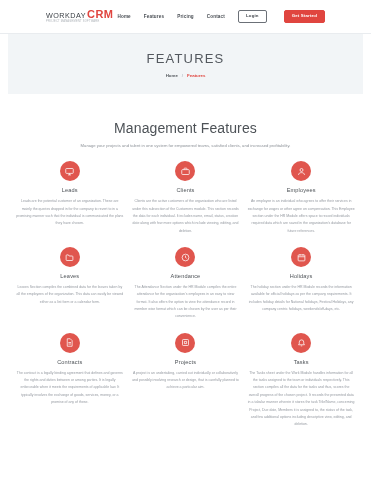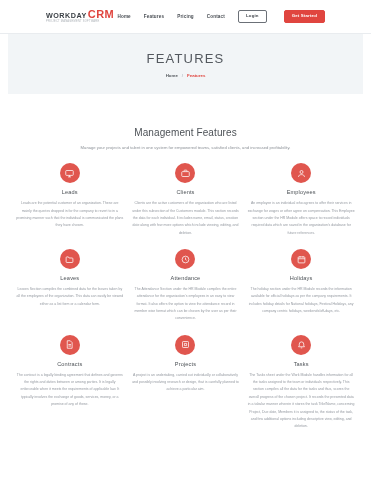--- a/index.html
+++ b/index.html
@@ -39,21 +39,21 @@
     justify-content: center;
     line-height: 1;
     padding-left: 22px;
   }
   .logo-row {
     display: flex;
     align-items: baseline;
   }
   .logo-main {
     font-size: 7.2px;
-    font-weight: bold;
+    font-weight: normal;
     letter-spacing: 0.5px;
     color: #3b4046;
   }
   .logo-suffix {
     font-size: 11px;
     font-weight: bold;
     letter-spacing: 0.4px;
     color: #e0453f;
     margin-left: 1px;
   }
@@ -128,24 +128,24 @@
   .crumb-home { color: #55595f; cursor: pointer; }
   .crumb-sep { color: #b9bec4; }
   .crumb-current { color: #e0453f; }
 
   
   .section-head {
     text-align: center;
     padding: 16px 0 0 0;
   }
   .section-title {
-    font-size: 10px;
+    font-size: 14px;
     color: #4d5257;
     font-weight: normal;
-    margin: 17px 0 6px 0;
+    margin: 10px 0 6px 0;
     letter-spacing: 0.1px;
   }
   .section-sub {
     font-size: 4.2px;
     color: #8d9298;
     line-height: 1.75;
     max-width: 210px;
     margin: 0 auto;
   }
 

